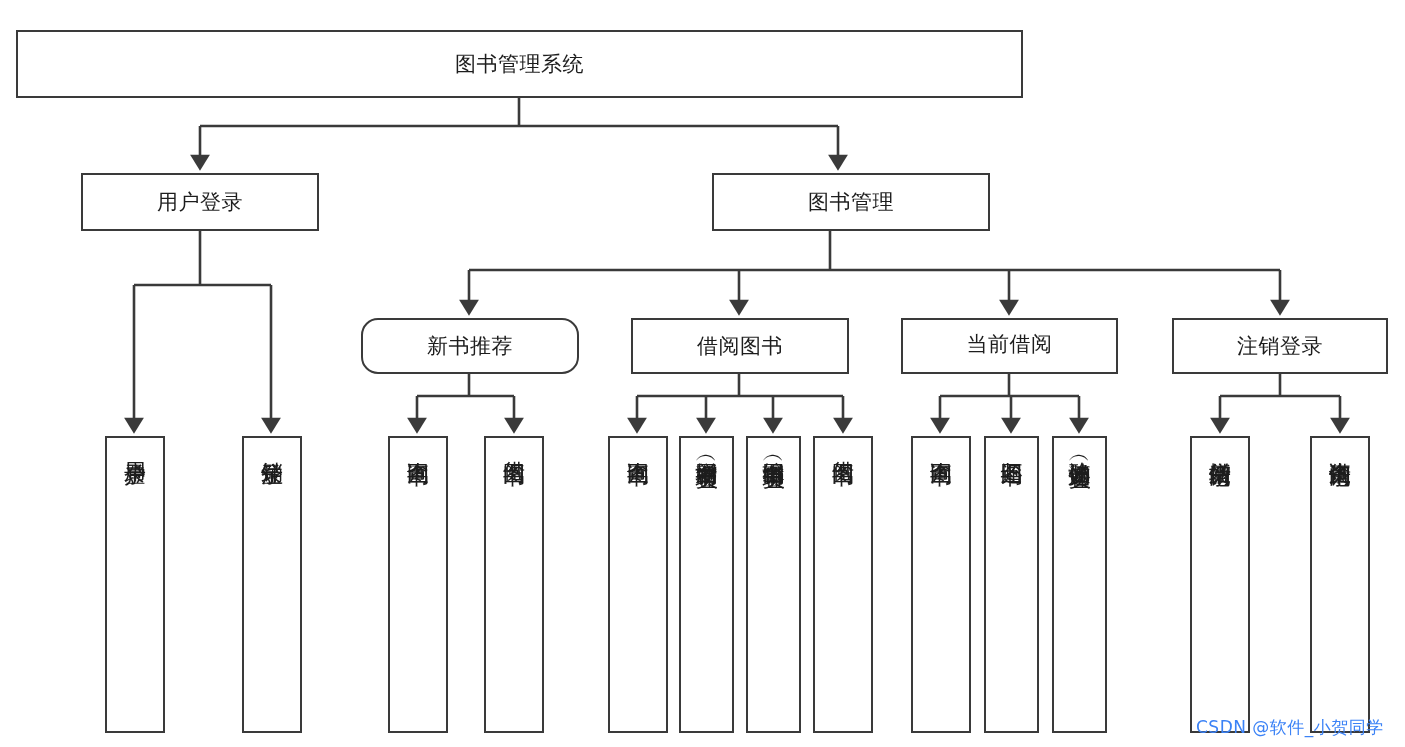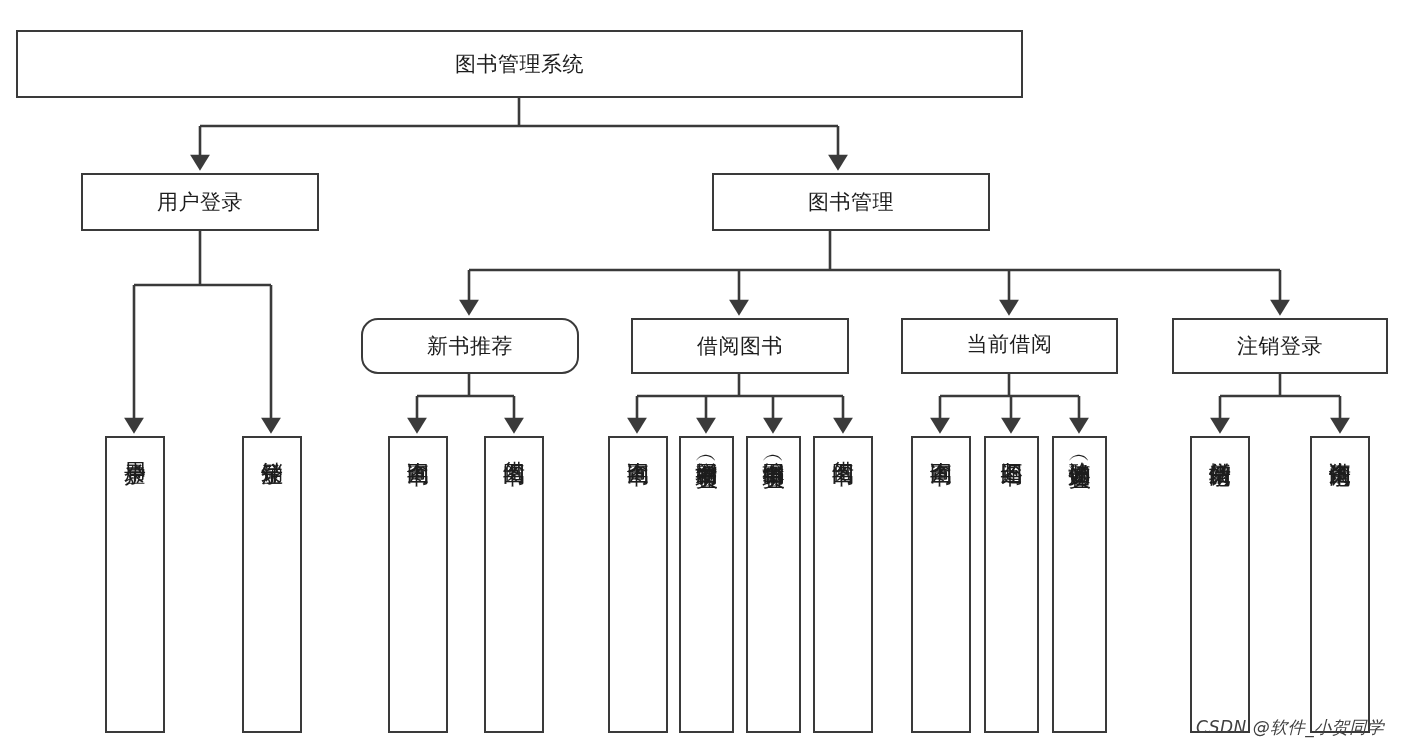--- a/index.html
+++ b/index.html
@@ -56,25 +56,24 @@
     text-orientation: upright;
     font-size: 22px;
     line-height: 1.08;
     letter-spacing: 1px;
     white-space: pre-line;
     max-height: 100%;
   }
   .watermark {
     position: absolute;
     font-size: 17px;
-    color: #404040;
+    color: #3b82f6;
     white-space: nowrap;
     z-index: 3;
     letter-spacing: 0.5px;
-    font-style: italic;
   }
 </style>
 </head>
 <body>
 
 <div id="canvas">
 
   <svg id="edges" viewBox="0 0 1405 747" xmlns="http://www.w3.org/2000/svg">
     <defs>
       <marker id="arw" markerWidth="9" markerHeight="9" refX="3.2" refY="4.2" orient="auto" markerUnits="strokeWidth">

